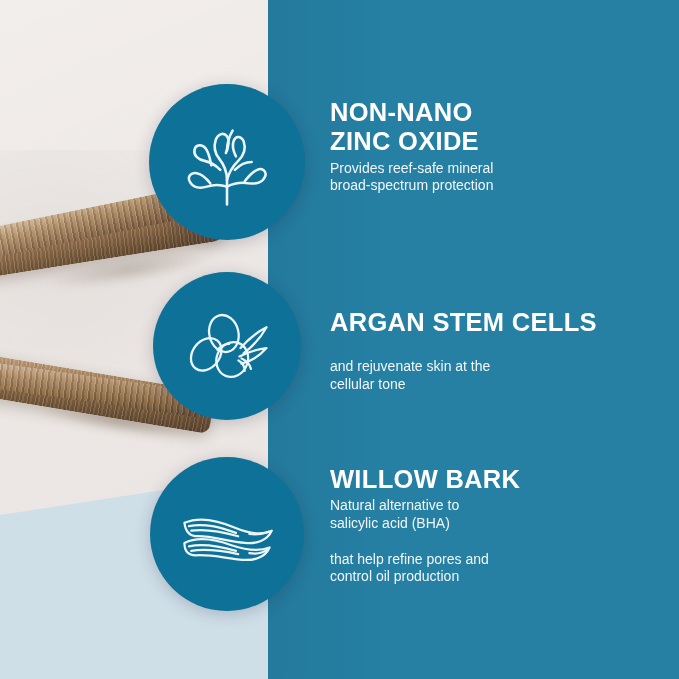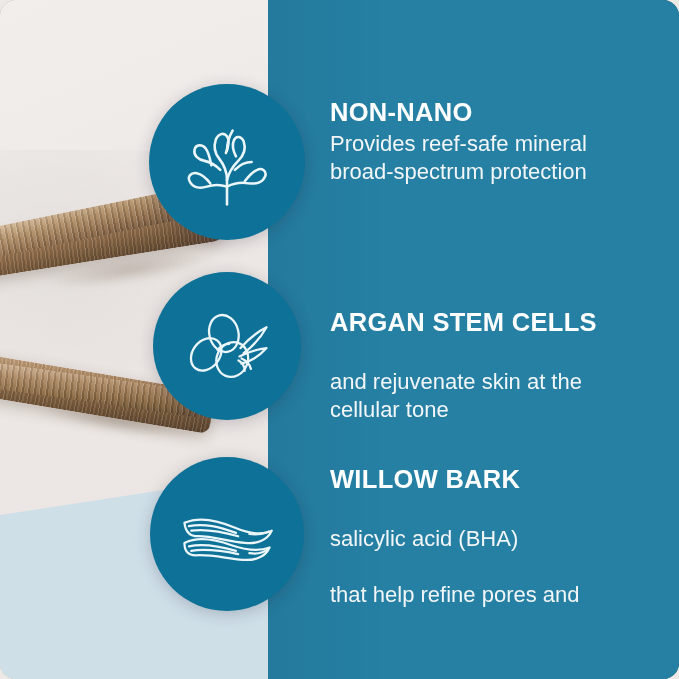--- a/index.html
+++ b/index.html
@@ -4,21 +4,20 @@
 <style>
   html,body{margin:0;padding:0;}
   body{
     width:679px;height:679px;overflow:hidden;
     font-family:"Liberation Sans","DejaVu Sans",sans-serif;
     background:#EDE9E6;
   }
   #infographic{
     position:relative;width:679px;height:679px;overflow:hidden;
     background:#14532d;
-    border-radius:16px;
   }
 
   
   .photo-panel{
     position:absolute;left:0;top:0;width:268px;height:679px;
     background:#EFEAE7;overflow:hidden;
   }
   .photo-wall{
     position:absolute;left:0;top:0;width:268px;height:679px;
     background:linear-gradient(158deg,#F2EEEC 0%,#EDE8E5 46%,#E9E4E1 100%);
@@ -122,21 +121,21 @@
 
   .feature-text{
     position:absolute;left:330px;top:0;width:330px;
   }
   .feature-title{
     margin:0;color:#FFFFFF;font-weight:bold;
     font-size:25.5px;line-height:1.15;letter-spacing:.3px;
   }
   .feature-desc{
     margin:3px 0 0 0;color:#F2F6F8;
-    font-size:22px;line-height:1.27;font-weight:400;
+    font-size:14px;line-height:1.27;font-weight:400;
   }
   .f1 .feature-text{top:14px;}
   .f2 .feature-text{top:36px;}
   .f3 .feature-text{top:8px;}
 </style>
 </head>
 <body>
 
 <div id="infographic">
 
@@ -169,21 +168,21 @@
           <path d="M50 66 C52 58 56 53 60 49 C65 44 67 38 65 32 C63 27 58 26 56 31 C54 36 56 41 58 45"></path>
           <path d="M50 72 C44 70 38 70 32 72 C26 74 20 73 17 68 C14 63 18 59 23 60 C28 61 32 65 35 69"></path>
           <path d="M50 72 C56 69 63 68 69 69 C76 70 82 68 84 63 C86 58 81 55 77 57 C72 59 69 63 66 67"></path>
           <path d="M44 57 C40 53 35 50 30 49 C24 48 20 44 21 39 C22 34 28 34 31 38 C34 42 35 48 36 53"></path>
           <path d="M57 57 C62 52 67 50 72 50"></path>
           <path d="M50 40 C50 33 52 27 55 22"></path>
         </g>
       </svg>
     </div>
     <div class="feature-text">
-      <h2 class="feature-title"><span>NON-NANO</span><br></h2>
+      <h2 class="feature-title"><span>NON-NANO</span><br><span>ZINC OXIDE</span></h2>
       <p class="feature-desc"><span>Provides reef-safe mineral</span><br><span>broad-spectrum protection</span><br></p>
     </div>
   </div>
 
   <div class="feature f2">
     <div class="icon-circle">
       <svg width="104" height="104" viewBox="0 0 100 100">
         <g fill="none" stroke="#EAF6FA" stroke-width="2.2" stroke-linecap="round" stroke-linejoin="round">
           <ellipse cx="47" cy="38" rx="14" ry="18" transform="rotate(-14 47 38)"></ellipse>
           <ellipse cx="30" cy="58" rx="13" ry="17" transform="rotate(38 30 58)"></ellipse>
@@ -212,17 +211,17 @@
           <path d="M18 47 C32 45 46 48 60 52"></path>
           <path d="M16 61 C30 58 44 61 58 65"></path>
           <path d="M18 65 C32 63 46 65 60 68"></path>
           <path d="M70 50 C76 51 82 50 87 48"></path>
           <path d="M70 67 C76 68 82 67 86 64"></path>
         </g>
       </svg>
     </div>
     <div class="feature-text">
       <h2 class="feature-title">WILLOW BARK</h2>
-      <p class="feature-desc"><br><span>salicylic acid (BHA)</span><br><br><span>that help refine pores and</span><br></p>
+      <p class="feature-desc"><span>Natural alternative to</span><br><span>salicylic acid (BHA)</span><br><br><span>that help refine pores and</span><br><span>control oil production</span></p>
     </div>
   </div>
 
 </div>
 
 </body></html>

